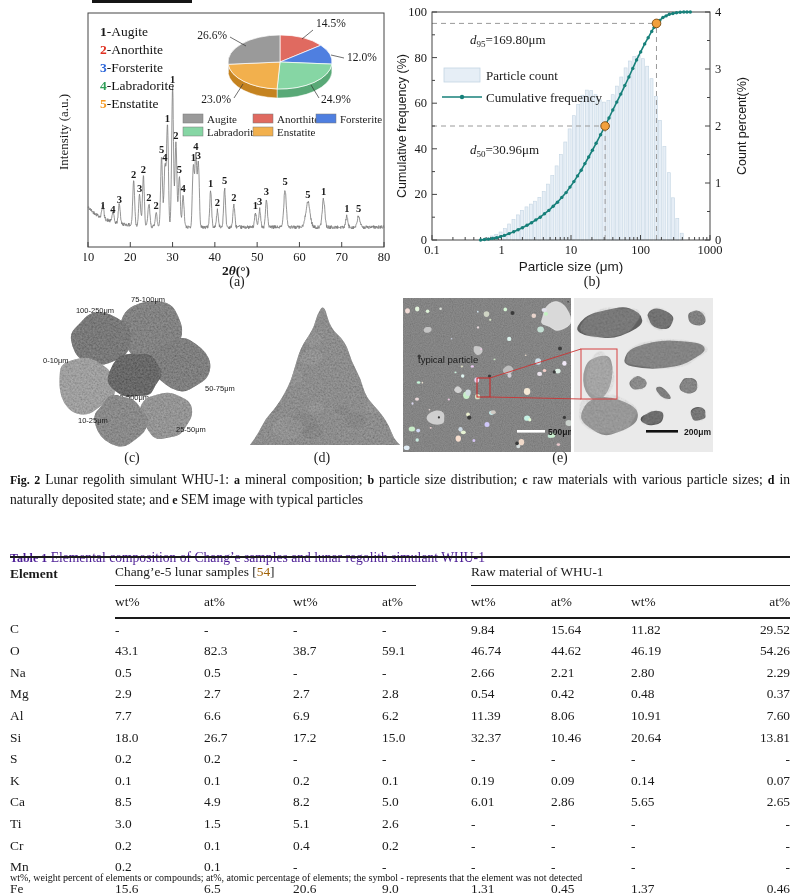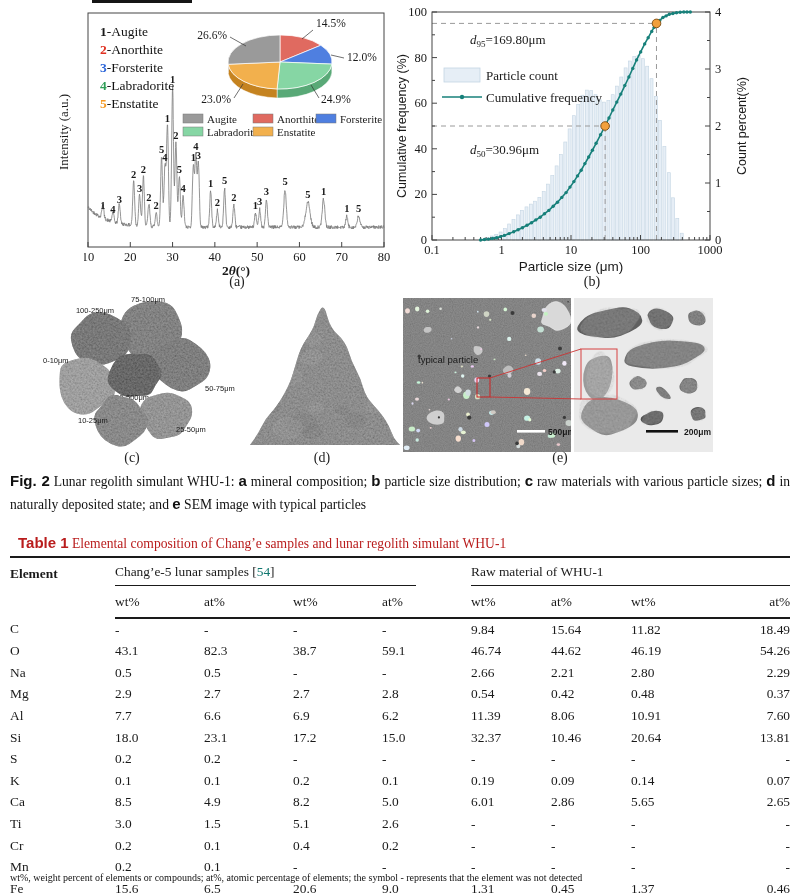--- a/index.html
+++ b/index.html
@@ -2,31 +2,31 @@
 <html><head>
 <meta charset="utf-8">
 <style>
   html,body{margin:0;padding:0;background:#fff;}
   .page{position:relative;width:800px;height:896px;background:#fff;overflow:hidden;
         font-family:"Liberation Serif",serif;color:#1a1a1a;}
   .abs{position:absolute;}
   .subcap{position:absolute;text-align:center;font-size:14px;font-family:"Liberation Serif",serif;color:#222;}
   .rotlab{position:absolute;writing-mode:vertical-rl;transform:rotate(180deg);white-space:nowrap;}
   .caption{position:absolute;left:10px;width:780px;font-size:13.6px;line-height:1.5;text-align:justify;color:#111;}
-  .capb{font-weight:bold;font-family:Liberation Sans, sans-serif;font-size:15px;}
-  .tbl-title{position:absolute;left:18px;width:780px;font-size:13.6px;color:#b91c1c;}
+  .capb{font-weight:bold;font-family:Liberation Serif, serif;font-size:12px;}
+  .tbl-title{position:absolute;left:10px;width:780px;font-size:13.6px;color:#4c1d95;margin-top:16px;}
   table.comp{position:absolute;left:10px;top:556px;width:780px;border-collapse:collapse;
              border-top:2px solid #1a1a1a;border-bottom:2px solid #1a1a1a;table-layout:fixed;}
   table.comp th,table.comp td{font-weight:normal;text-align:left;font-size:13.4px;padding:2.8px 0;vertical-align:top;}
   table.comp th.group{padding-top:6px;}
   table.comp th.group .grule{display:block;border-bottom:1.4px solid #1a1a1a;padding-bottom:5px;}
   table.comp th.group .gr1{margin-right:55px;}
   table.comp tr.sub th{border-bottom:2px solid #1a1a1a;padding:5px 0 7px 0;}
   table.comp td:last-child, table.comp tr.sub th:last-child{text-align:right;}
-  .cite{color:#0f766e;cursor:pointer;}
+  .cite{color:#a16207;cursor:pointer;}
   .footnote{position:absolute;left:10px;width:784px;font-size:10px;color:#111;}
   svg text{fill:#1a1a1a;}
 </style>
 </head>
 <body>
 
 <div class="page">
 
   <div class="abs" style="left:92px;top:0;width:100px;height:3px;background:#151515;"></div>
 
@@ -584,21 +584,21 @@
     <tbody id="comp-body">
         <tr>
           <td>C</td>
           <td>-</td>
           <td>-</td>
           <td>-</td>
           <td>-</td>
           <td>9.84</td>
           <td>15.64</td>
           <td>11.82</td>
-          <td>18.49</td>
+          <td>29.52</td>
         </tr>
         <tr>
           <td>O</td>
           <td>43.1</td>
           <td>82.3</td>
           <td>38.7</td>
           <td>59.1</td>
           <td>46.74</td>
           <td>44.62</td>
           <td>46.19</td>
@@ -633,21 +633,21 @@
           <td>6.9</td>
           <td>6.2</td>
           <td>11.39</td>
           <td>8.06</td>
           <td>10.91</td>
           <td>7.60</td>
         </tr>
         <tr>
           <td>Si</td>
           <td>18.0</td>
-          <td>23.1</td>
+          <td>26.7</td>
           <td>17.2</td>
           <td>15.0</td>
           <td>32.37</td>
           <td>10.46</td>
           <td>20.64</td>
           <td>13.81</td>
         </tr>
         <tr>
           <td>S</td>
           <td>0.2</td>

